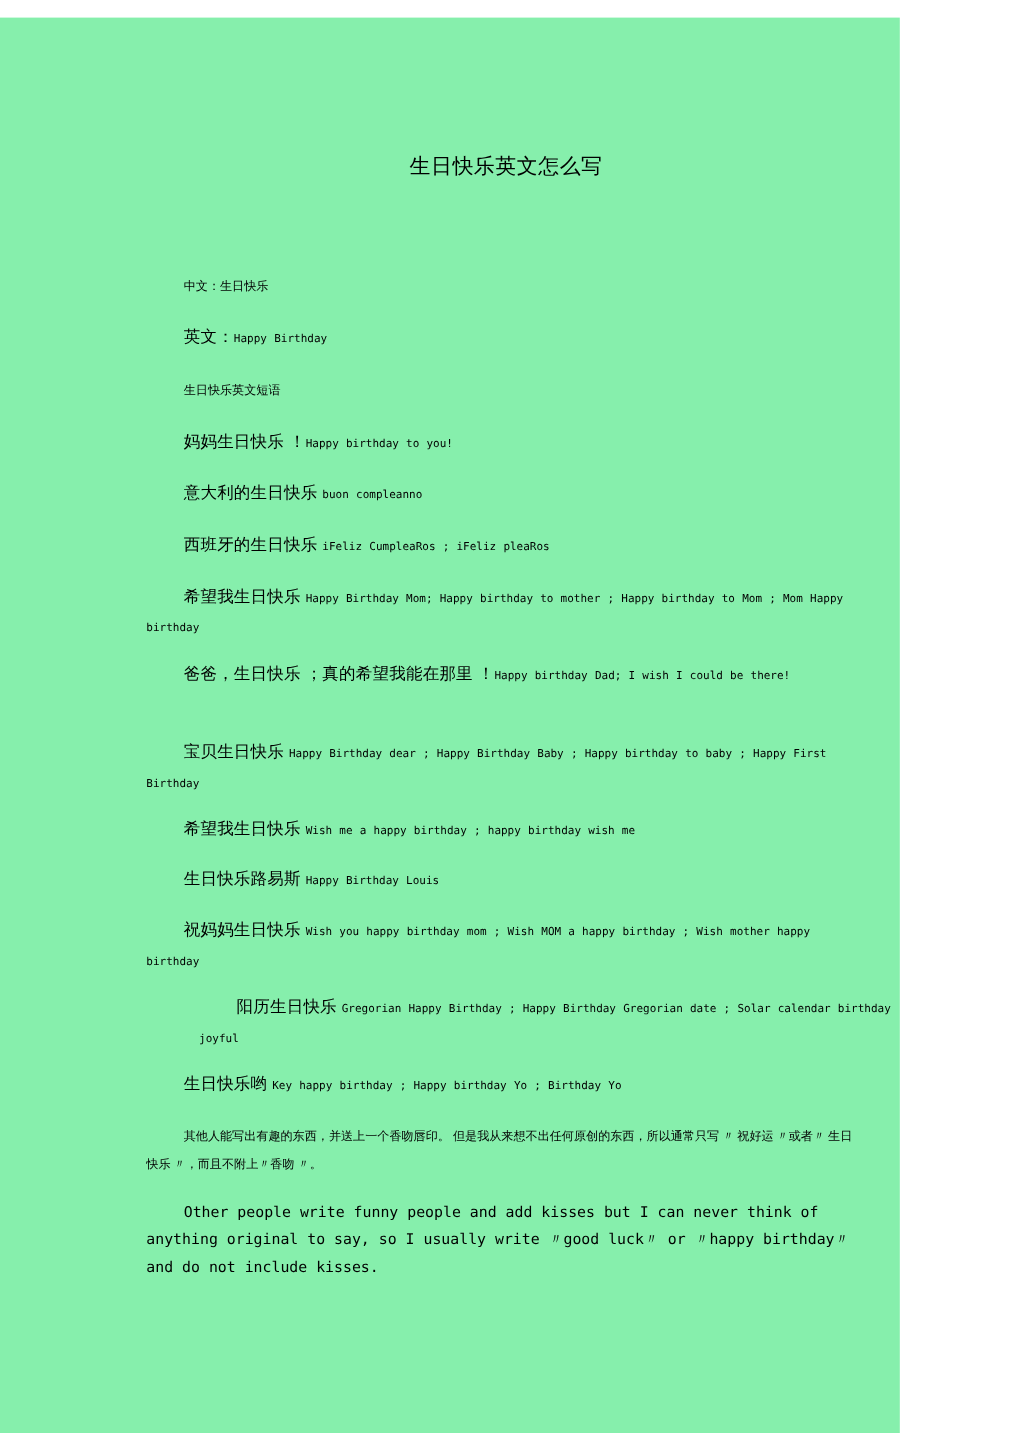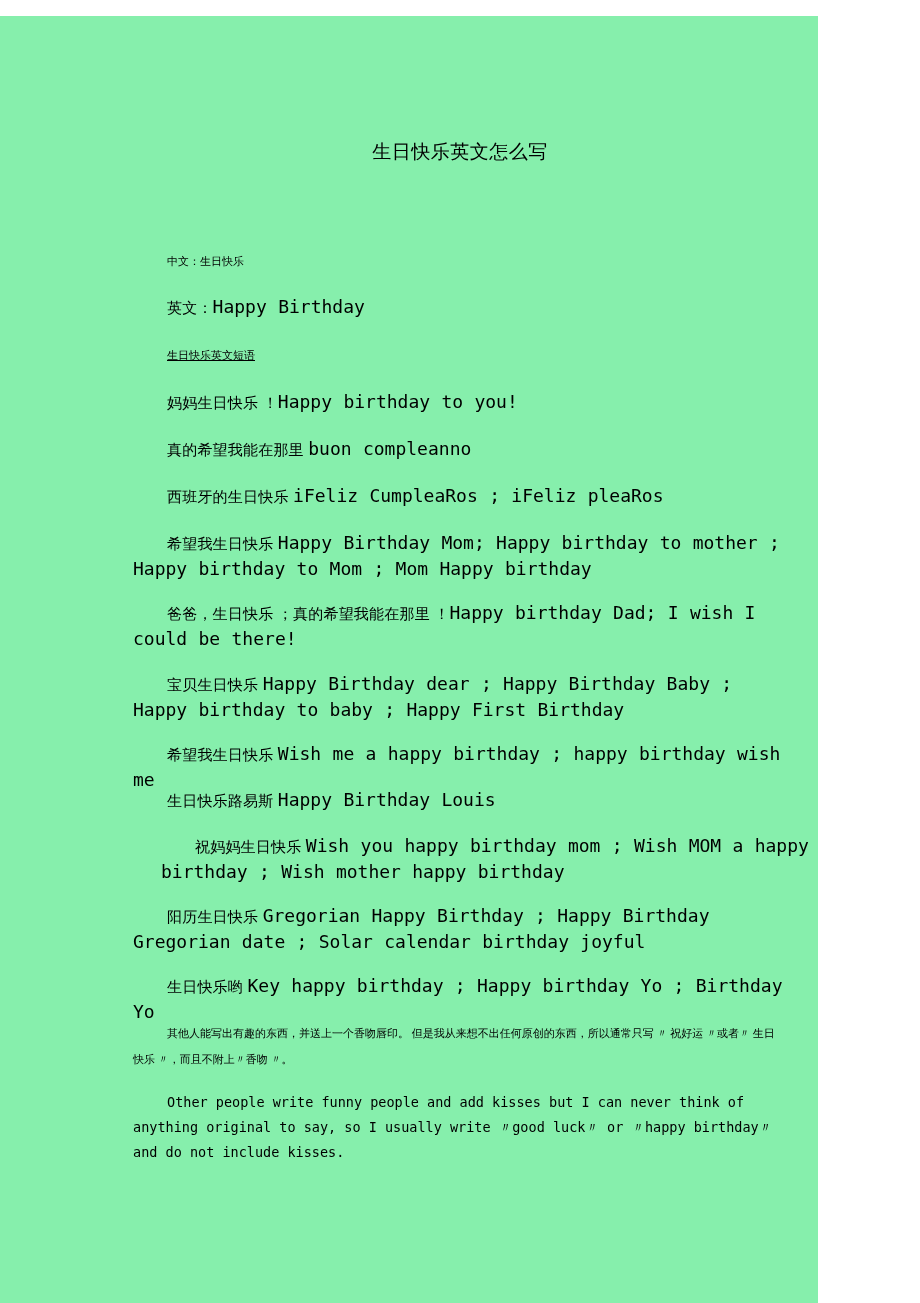--- a/index.html
+++ b/index.html
@@ -59,49 +59,49 @@
     text-indent: 34px;
     text-align: left;
     word-spacing: 0.5px;
     letter-spacing: 0.2px;
     font-family: "Liberation Serif", "DejaVu Serif", serif;
   }
 
   
   .en {
     font-family: "DejaVu Sans Mono", "Liberation Mono", monospace;
-    font-size: 18px;
+    font-size: 10px;
     letter-spacing: 0px;
   }
 
   .heading-sub {
     margin: 0;
     font-size: 11px;
     line-height: 26px;
     text-indent: 34px;
     font-weight: normal;
     font-family: "Liberation Serif", "DejaVu Serif", serif;
   }
 
   
   .row { position: absolute; left: 0; width: 652px; }
 
   .r-zh        { top: 0px; }
   .r-en        { top: 47px; }
-  .r-subhead   { top: 94px; text-decoration: underline; }
+  .r-subhead   { top: 94px; }
   .r-wish      { top: 142px; }
   .r-italian   { top: 189px; }
   .r-spanish   { top: 236px; }
   .r-mom       { top: 283px; }
   .r-dad       { top: 353px; }
   .r-baby      { top: 424px; }
   .r-wishme    { top: 494px; }
   .r-louis     { top: 540px; }
-  .r-wishmom   { top: 586px; margin-left: 28px; }
-  .r-gregorian { top: 656px; }
+  .r-wishmom   { top: 586px; }
+  .r-gregorian { top: 656px; margin-left: 48px; }
   .r-yo        { top: 726px; }
   .r-zh-note   { top: 772px; }
   .r-en-note   { top: 842px; }
 
   .p-note-zh {
     font-size: 11px;
     line-height: 26px;
     text-indent: 34px;
     margin: 0;
   }
@@ -132,21 +132,21 @@
 
     <div class="row r-subhead">
       <h2 class="heading-sub">生日快乐英文短语</h2>
     </div>
 
     <div class="row r-wish">
       <p class="p"><span>妈妈生日快乐 ！</span><span class="en">Happy birthday to you!</span></p>
     </div>
 
     <div class="row r-italian">
-      <p class="p"><span>真的希望我能在那里 </span><span class="en">buon compleanno</span></p>
+      <p class="p"><span>意大利的生日快乐 </span><span class="en">buon compleanno</span></p>
     </div>
 
     <div class="row r-spanish">
       <p class="p"><span>西班牙的生日快乐 </span><span class="en">iFeliz CumpleaRos ; iFeliz pleaRos</span></p>
     </div>
 
     <div class="row r-mom">
       <p class="p"><span>希望我生日快乐 </span><span class="en">Happy Birthday Mom; Happy birthday to mother ; Happy birthday to Mom ; Mom Happy birthday</span></p>
     </div>
 

